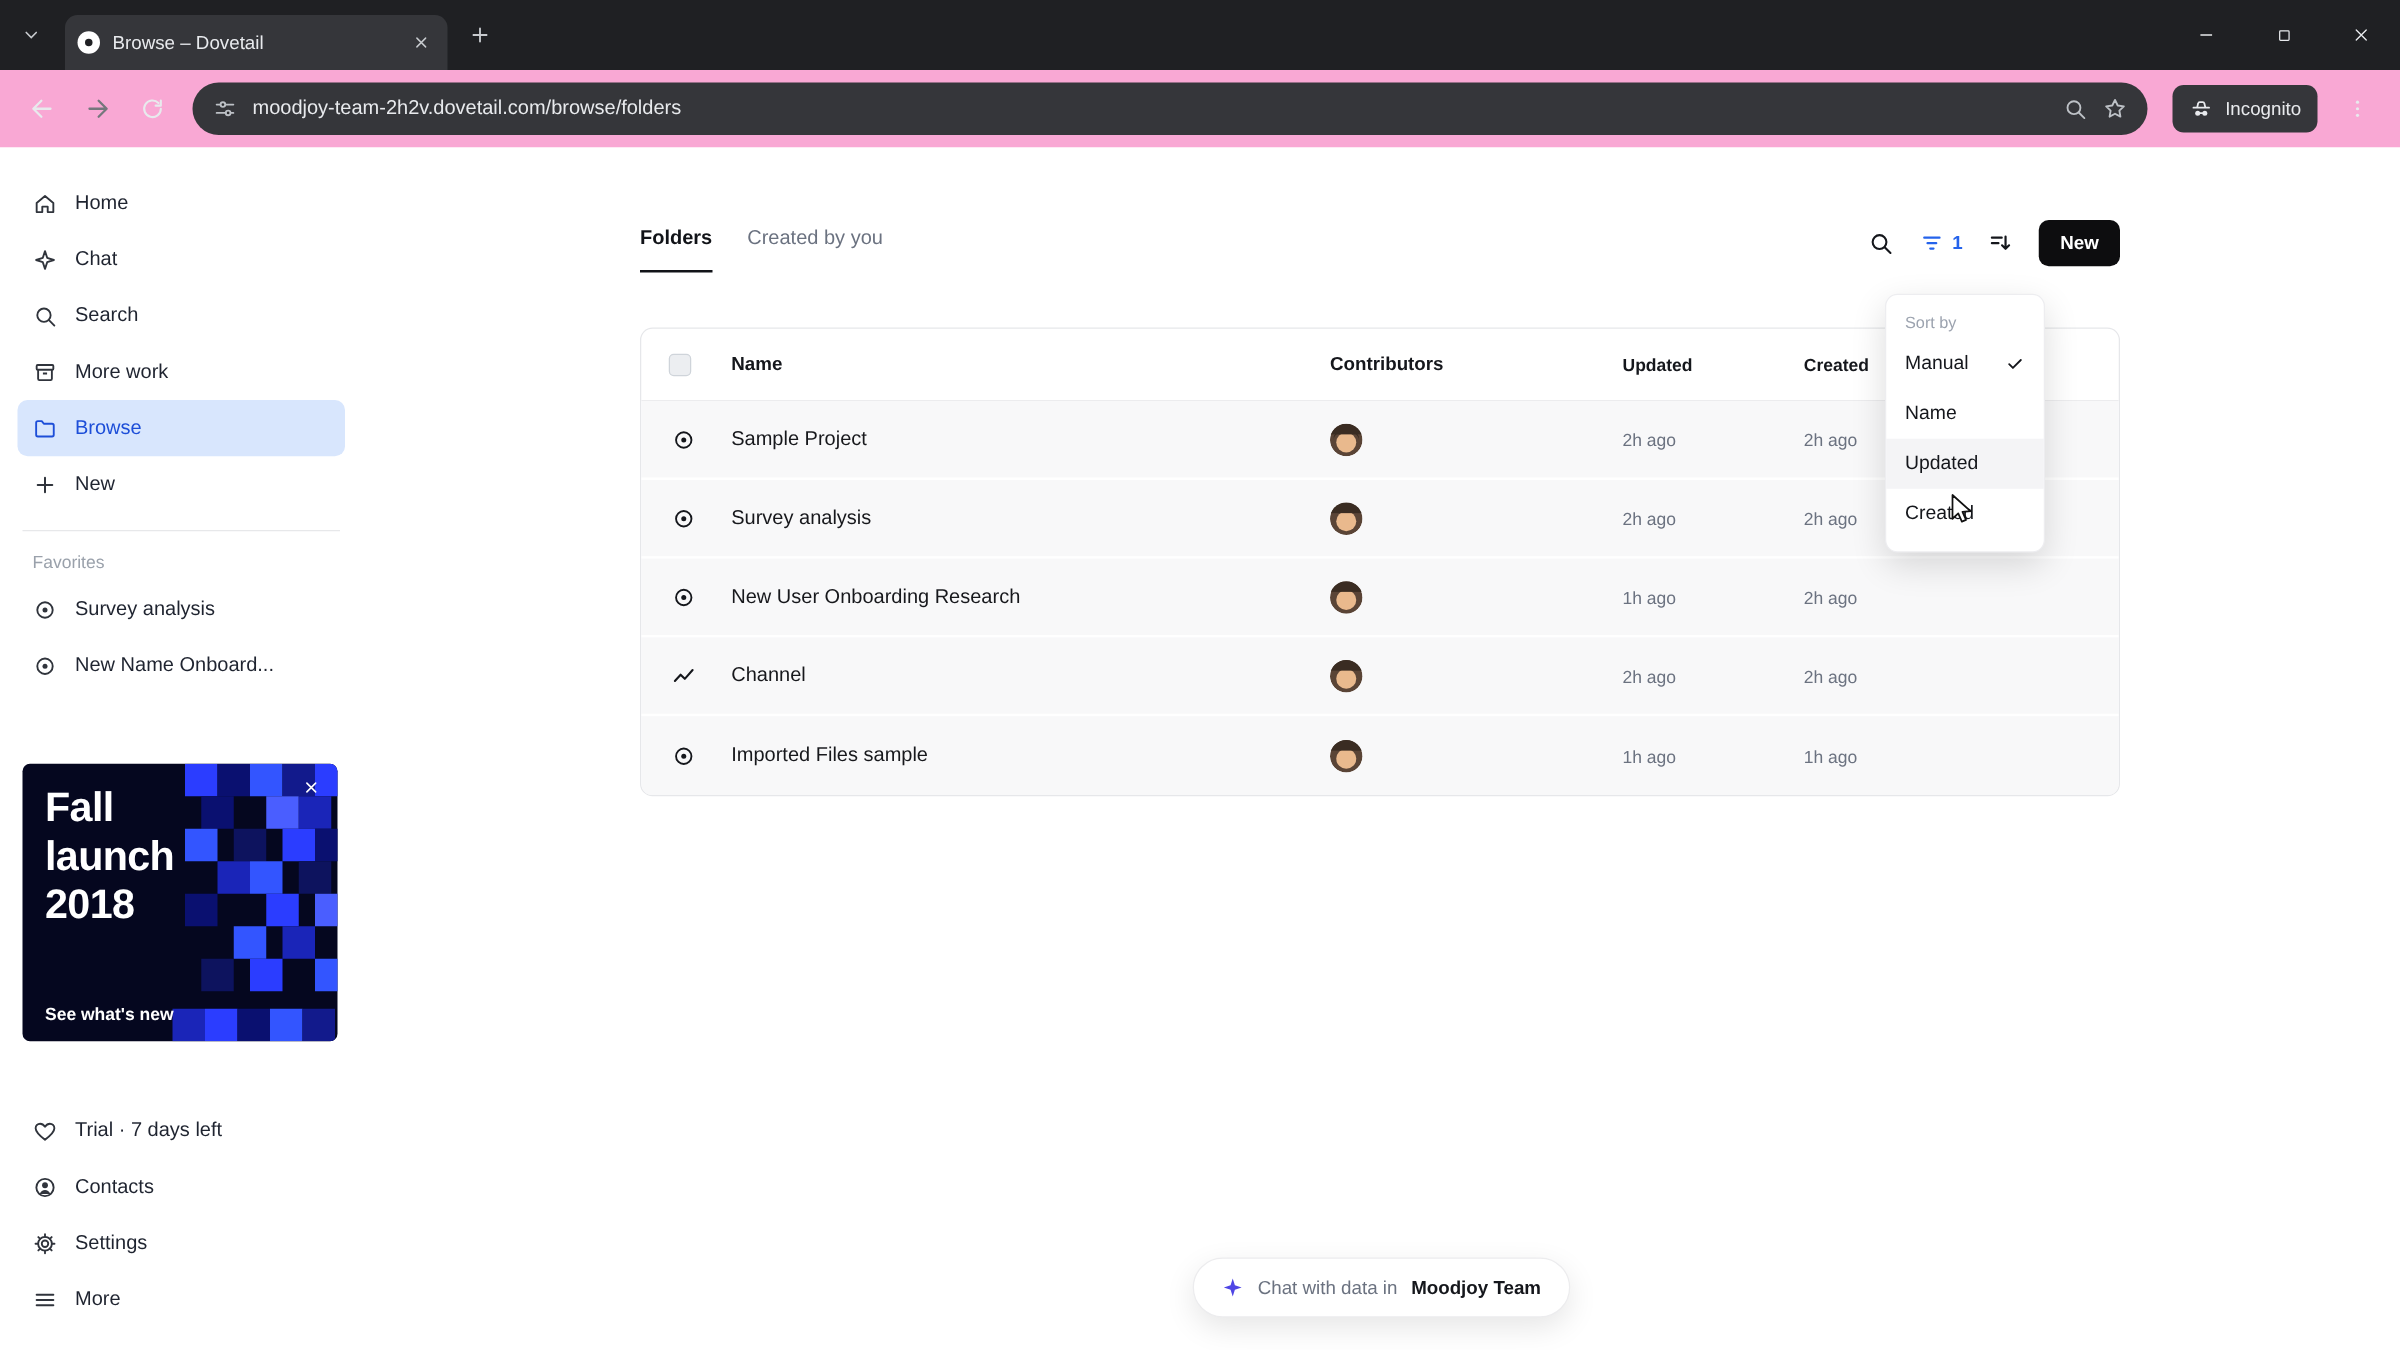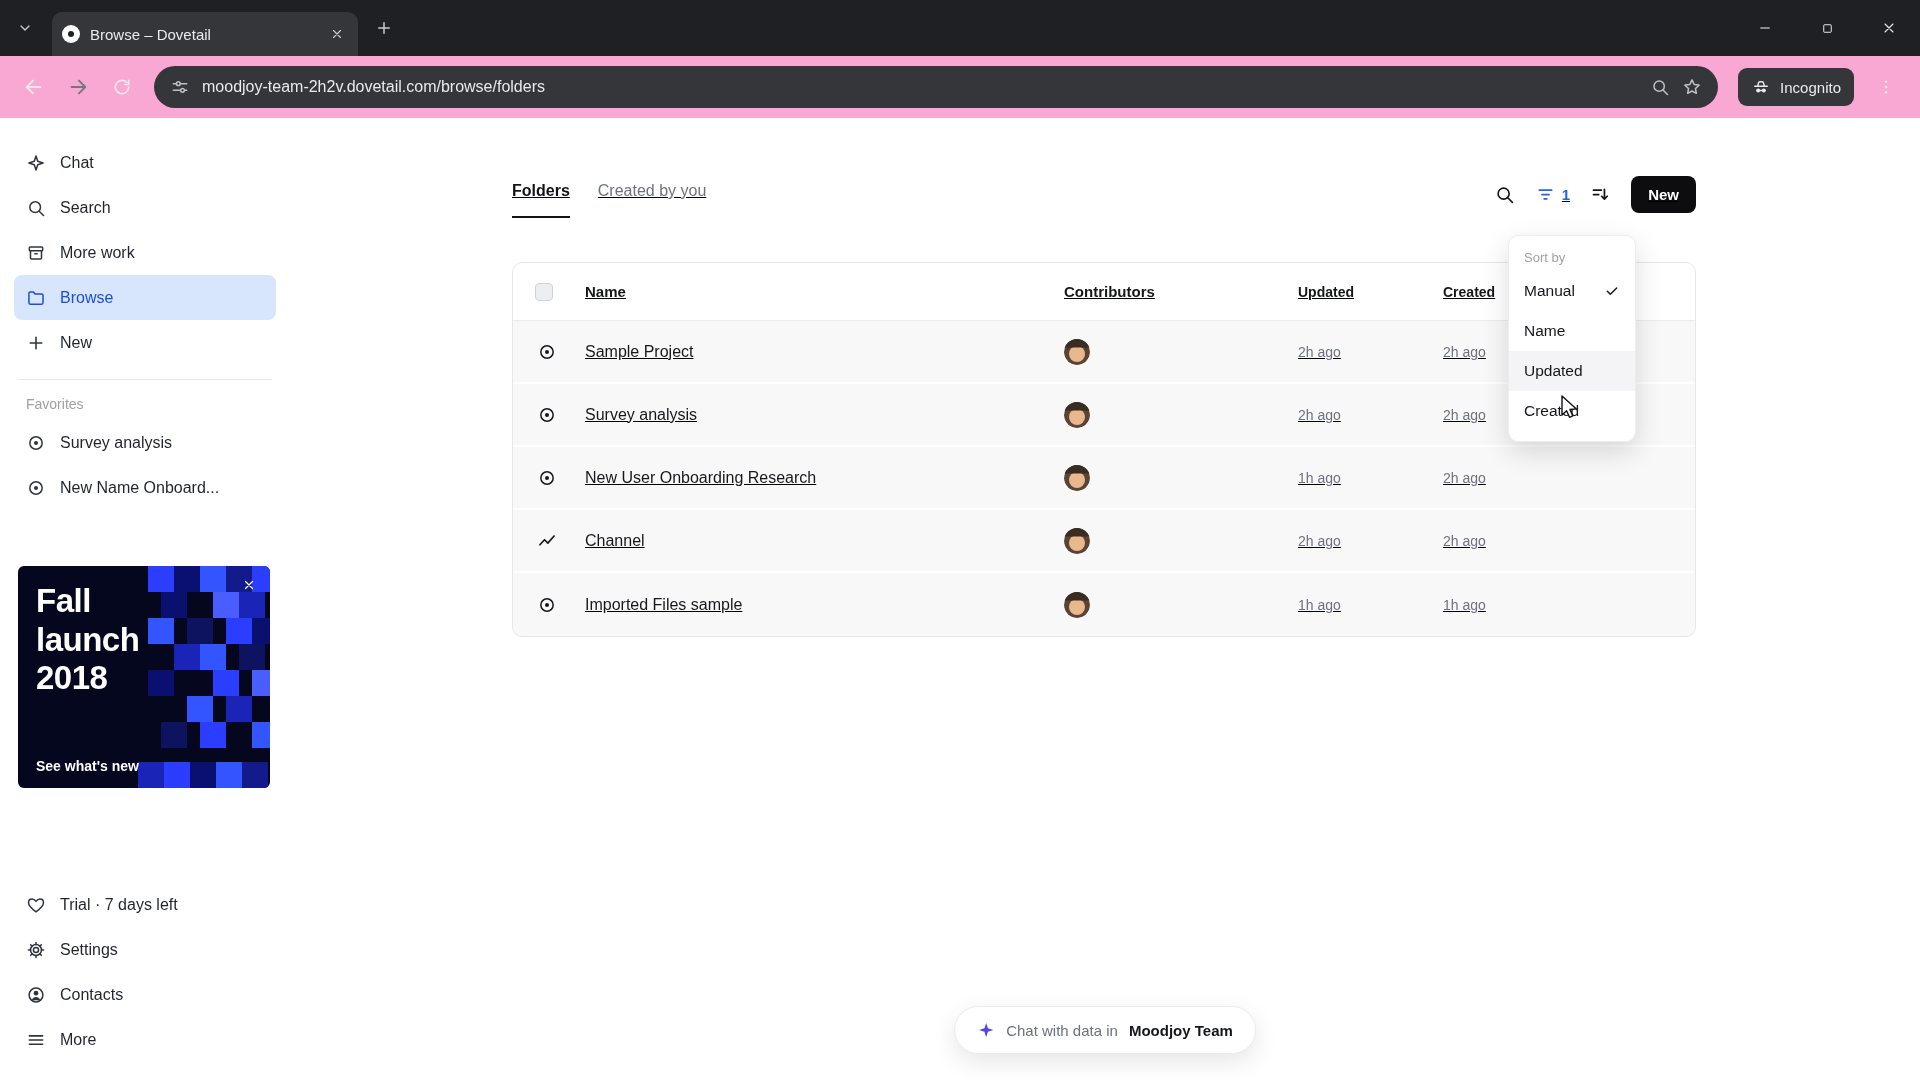--- a/index.html
+++ b/index.html
@@ -48,21 +48,21 @@
   .promo-title { position:relative; z-index:2; font-size:33px; line-height:1.17; font-weight:700;
     padding:16px 0 0 18px; width:150px; letter-spacing:-.5px; }
   .promo-cta { position:absolute; z-index:2; left:18px; bottom:14px; font-size:14px; font-weight:700;margin-top:27px; }
   .promo-close { position:absolute; z-index:3; top:8px; right:10px; width:22px; height:22px;
     display:flex; align-items:center; justify-content:center; color:#fff; }
   .px { position:absolute; width:26px; height:26px; z-index:1; }
   .side-spacer { flex:1; }
 
   
   .main { flex:1; position:relative; }
-  .content { padding:64px 224px 16px 222px;text-decoration:underline; }
+  .content { padding:64px 224px 16px 222px; }
   .topbar { display:flex; align-items:flex-start; justify-content:space-between; }
   .view-tabs { display:flex; gap:28px; }
   .view-tab { font-size:16px; padding-bottom:16px; border-bottom:2.5px solid transparent; color:#6b7280; }
   .view-tab.active { color:#111318; font-weight:700; border-bottom-color:#111318; }
   .actions { display:flex; align-items:center; gap:20px; margin-top:-6px; }
   .act-btn { display:flex; align-items:center; justify-content:center; color:#15171c; }
   .filter-group { display:flex; align-items:center; gap:6px; color:#2563eb; }
   .filter-count { font-size:15px; font-weight:600; color:#2563eb; }
   .new-btn { background:#0d0d0f; color:#fff; font-size:15px; font-weight:600; border:none;
     border-radius:8px; padding:10px 17px; cursor:pointer; }
@@ -197,20 +197,26 @@
         <circle cx="12" cy="5" r="1.7"></circle>
         <circle cx="12" cy="12" r="1.7"></circle>
         <circle cx="12" cy="19" r="1.7"></circle>
       </svg>
   </div>
 </div>
 
 <div class="app">
 
   <div class="sidebar">
+    <div class="side-item">
+      <svg class="ic" width="20" height="20" viewBox="0 0 24 24" fill="none" stroke="currentColor" stroke-width="1.8" stroke-linejoin="round">
+          <path d="M4 11.2L12 4.6l8 6.6V20h-5.4v-5.2h-5.2V20H4z"></path>
+        </svg>
+      <span>Home</span>
+    </div>
     <div class="side-item">
       <svg class="ic" width="20" height="20" viewBox="0 0 24 24" fill="none" stroke="currentColor" stroke-width="1.8" stroke-linejoin="round">
           <path d="M12 3.5l2.1 6.4 6.4 2.1-6.4 2.1L12 20.5l-2.1-6.4-6.4-2.1 6.4-2.1z"></path>
         </svg>
       <span>Chat</span>
     </div>
     <div class="side-item">
       <svg class="ic" width="20" height="20" viewBox="0 0 24 24" fill="none" stroke="currentColor" stroke-width="1.8" stroke-linecap="round">
           <circle cx="11" cy="11" r="6.4"></circle>
           <path d="M15.8 15.8L21 21"></path>
@@ -295,34 +301,34 @@
 
     <div class="side-spacer"></div>
 
     <div class="side-item">
       <svg class="ic" width="20" height="20" viewBox="0 0 24 24" fill="none" stroke="currentColor" stroke-width="1.8" stroke-linejoin="round">
           <path d="M12 20.2C7.2 16.6 3 13 3 9.2 3 6.6 5 4.8 7.3 4.8c1.8 0 3.4 1 4.7 2.9 1.3-1.9 2.9-2.9 4.7-2.9C19 4.8 21 6.6 21 9.2c0 3.8-4.2 7.4-9 11z"></path>
         </svg>
       <span>Trial · 7 days left</span>
     </div>
     <div class="side-item">
+      <svg class="ic" width="20" height="20" viewBox="0 0 24 24" fill="none" stroke="currentColor" stroke-width="1.8">
+          <circle cx="12" cy="12" r="8.3"></circle>
+          <circle cx="12" cy="9.8" r="2.8" fill="currentColor" stroke="none"></circle>
+          <path d="M6.8 18.3c1.2-2.7 3-3.8 5.2-3.8s4 1.1 5.2 3.8" fill="currentColor" stroke="none"></path>
+        </svg>
+      <span>Contacts</span>
+    </div>
+    <div class="side-item">
       <svg class="ic" width="20" height="20" viewBox="0 0 24 24" fill="none" stroke="currentColor" stroke-width="1.8" stroke-linecap="round">
           <circle cx="12" cy="12" r="3.1"></circle>
           <circle cx="12" cy="12" r="6.6"></circle>
           <path d="M12 2.9v2.5M12 18.6v2.5M2.9 12h2.5M18.6 12h2.5M5.6 5.6l1.8 1.8M16.6 16.6l1.8 1.8M18.4 5.6l-1.8 1.8M7.4 16.6l-1.8 1.8"></path>
         </svg>
       <span>Settings</span>
-    </div>
-    <div class="side-item">
-      <svg class="ic" width="20" height="20" viewBox="0 0 24 24" fill="none" stroke="currentColor" stroke-width="1.8">
-          <circle cx="12" cy="12" r="8.3"></circle>
-          <circle cx="12" cy="9.8" r="2.8" fill="currentColor" stroke="none"></circle>
-          <path d="M6.8 18.3c1.2-2.7 3-3.8 5.2-3.8s4 1.1 5.2 3.8" fill="currentColor" stroke="none"></path>
-        </svg>
-      <span>Contacts</span>
     </div>
     <div class="side-item">
       <svg class="ic" width="20" height="20" viewBox="0 0 24 24" fill="none" stroke="currentColor" stroke-width="1.9" stroke-linecap="round">
           <path d="M4 7h16M4 12h16M4 17h16"></path>
         </svg>
       <span>More</span>
     </div>
   </div>
 
   <div class="main">

